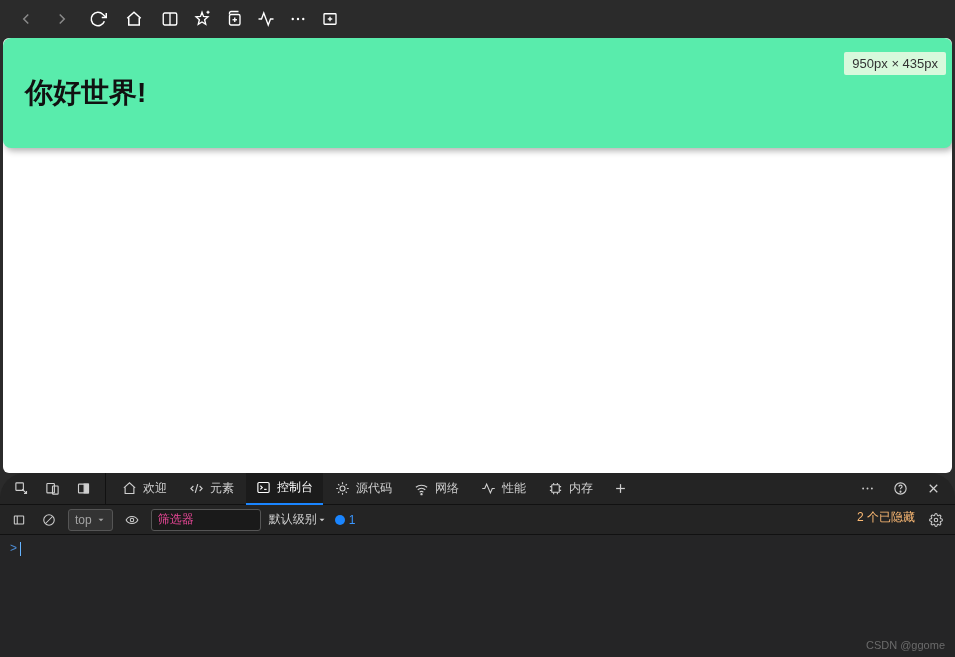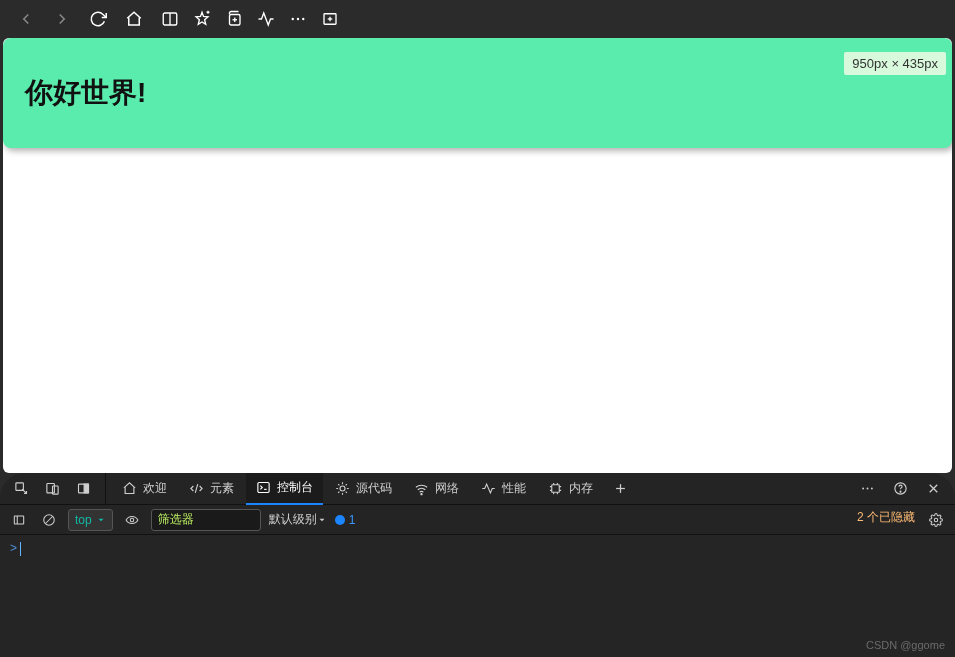--- a/index.html
+++ b/index.html
@@ -121,26 +121,26 @@
       padding: 0 8px;
       gap: 8px;
       border-bottom: 1px solid #111;
       background:#242424;
     }
     .dt-toolbar .sm-btn { display:flex; align-items:center; justify-content:center; width:22px; height:22px; color:#cfcfcf; cursor:pointer; }
     .dt-toolbar .sm-btn svg { width:14px; height:14px; }
     .context-sel {
       background:#333; border:1px solid #555; border-radius:3px;
       height:22px; padding:0 6px; display:flex; align-items:center; gap:4px;
-      color:#14b8a6; font-size:12px;
+      color:#a3a3a3; font-size:12px;
     }
     .filter-input {
       background:#1a1a1a; border:1px solid #555; border-radius:3px;
       height:22px; width:110px; padding:0 6px;
-      color:#bef264; font-size:12px; display:flex; align-items:center;
+      color:#ec4899; font-size:12px; display:flex; align-items:center;
     }
     .level-sel { display:flex; align-items:center; color:#cfcfcf; }
     .issues { display:flex; align-items:center; gap:4px; color:#3a96ff; }
     .issues .dot { width:10px; height:10px; border-radius:50%; background:#1a85ff; display:inline-block; }
     .dt-right { margin-left:auto; display:flex; align-items:flex-start; gap:10px; color:#fdba74; }
     .dt-console {
       flex:1;
       background:#252526;
       padding:6px 10px;
       position:relative;

